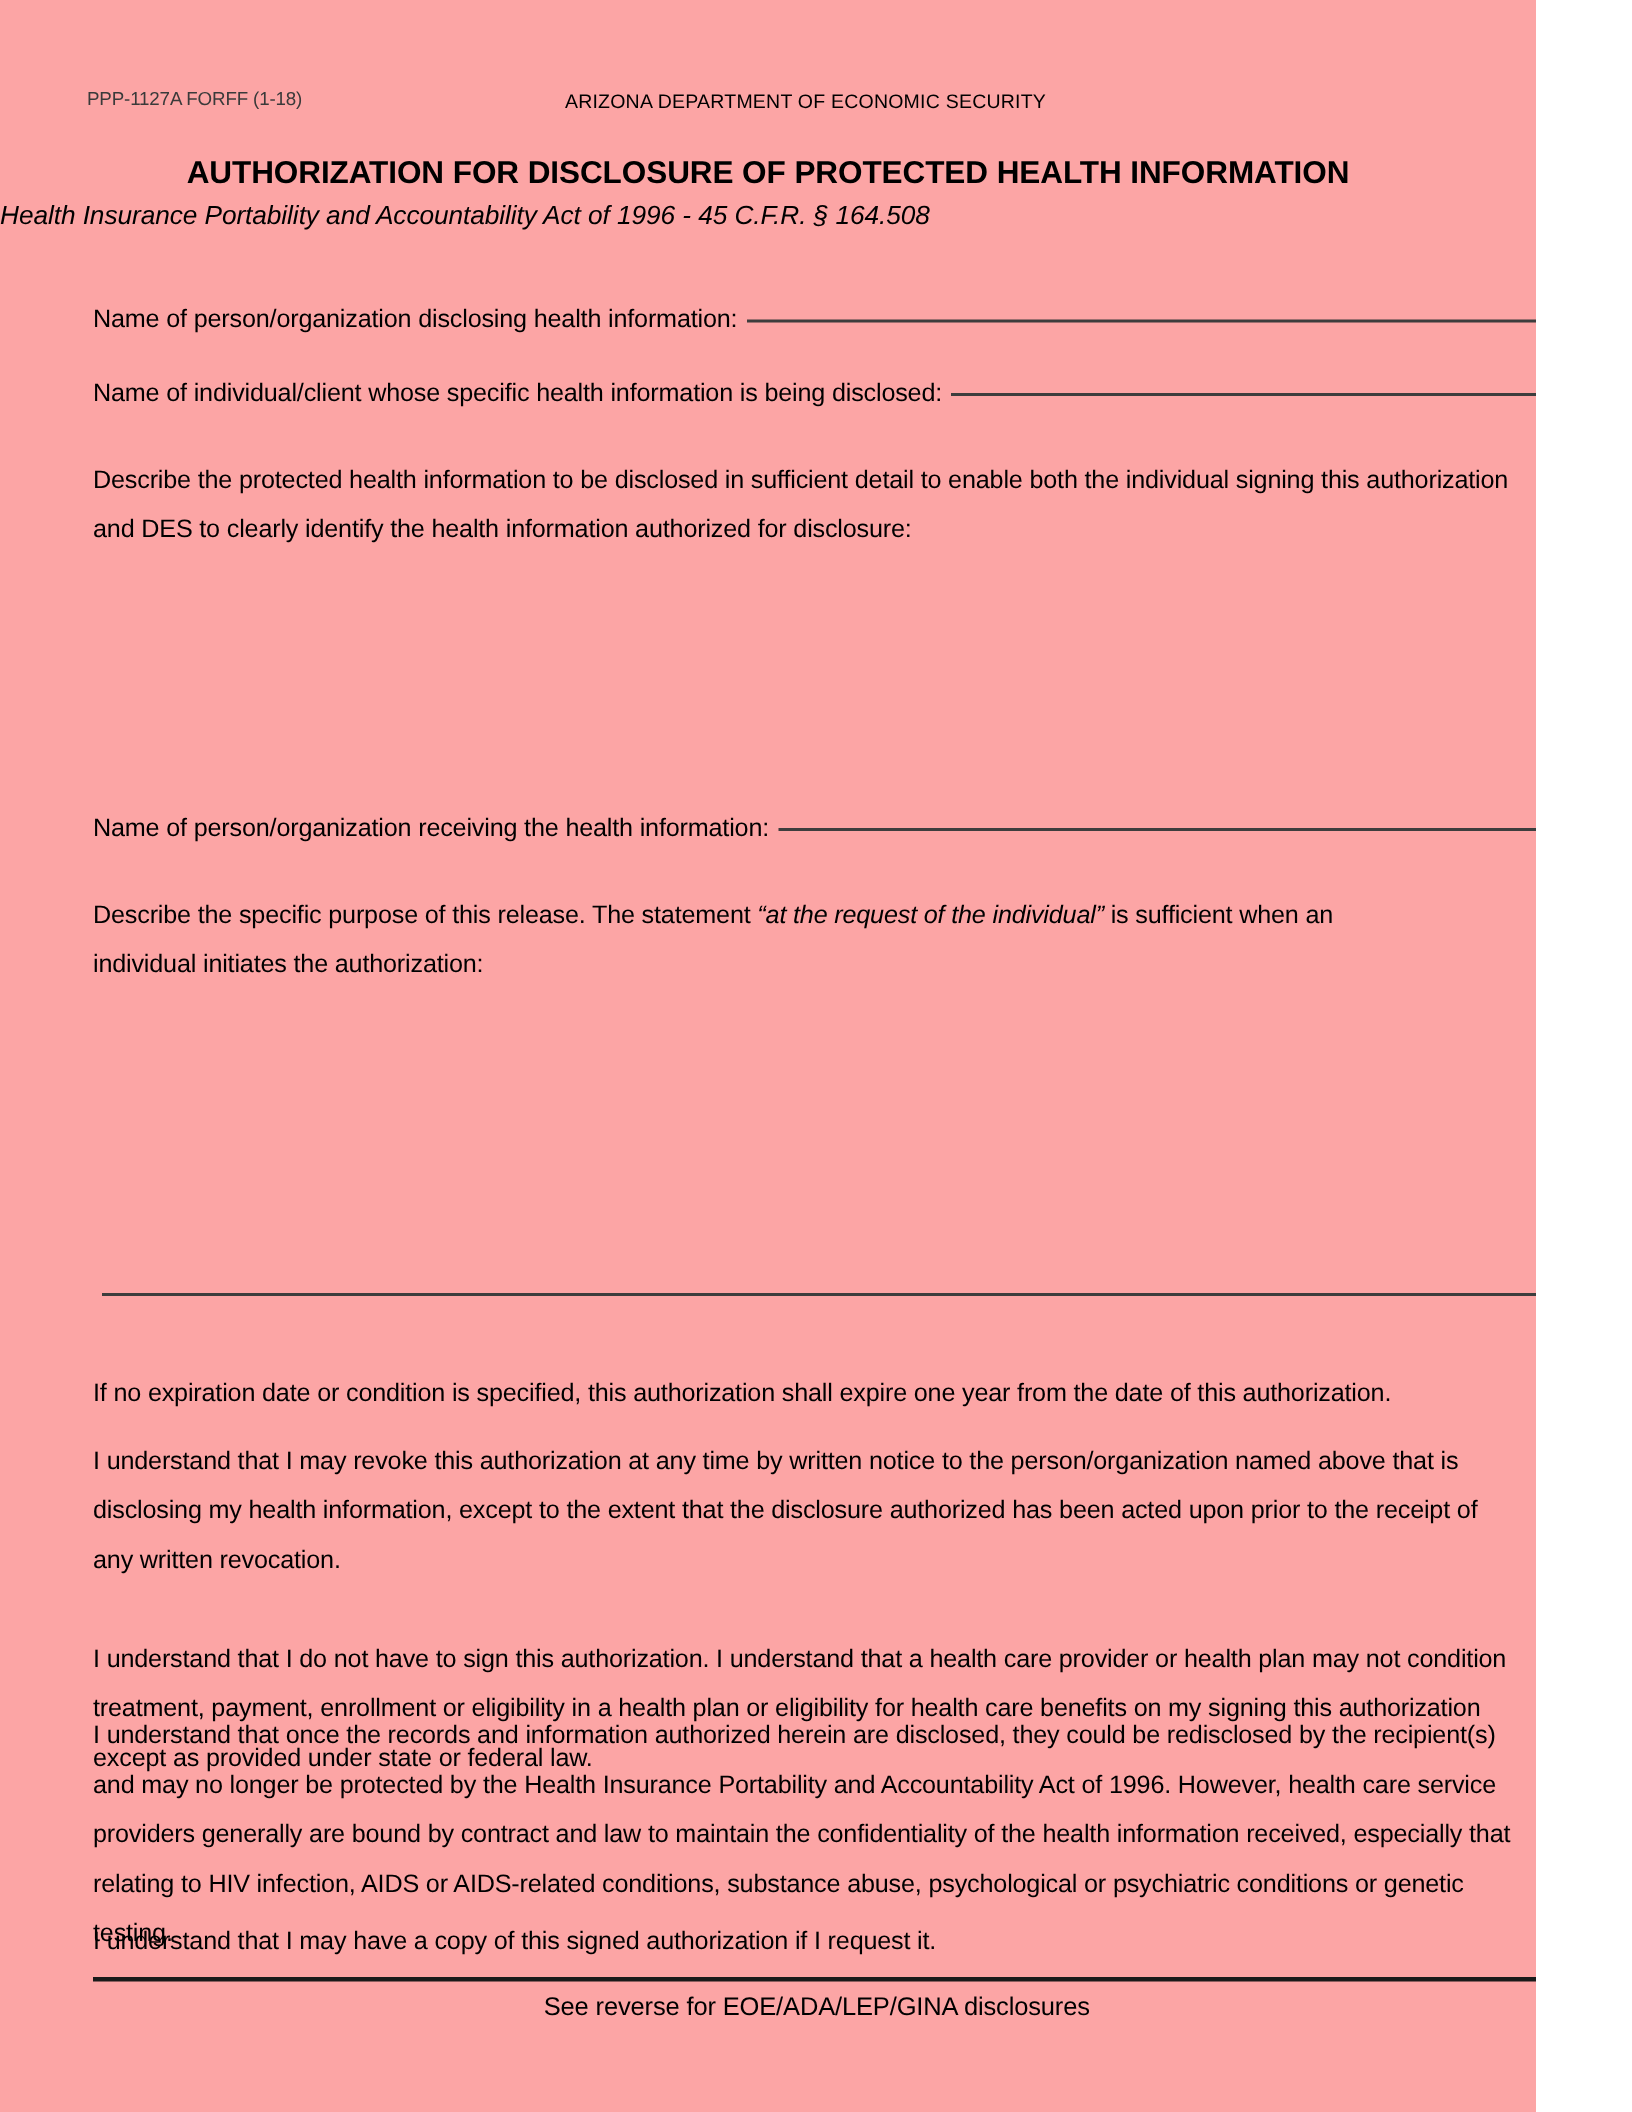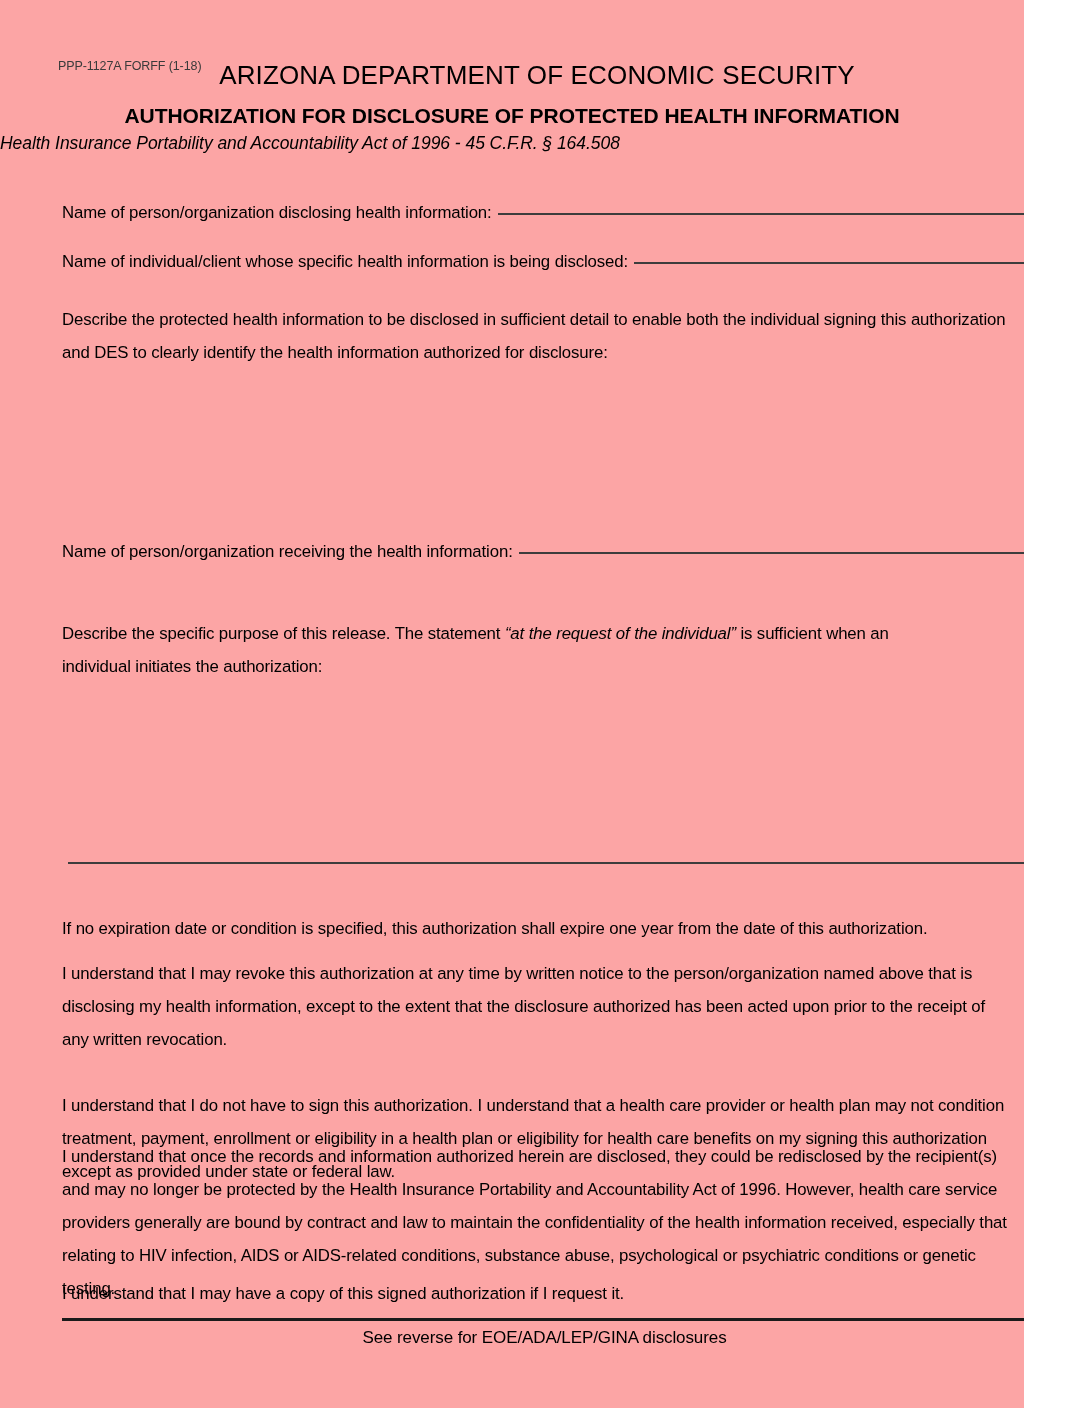--- a/index.html
+++ b/index.html
@@ -31,21 +31,21 @@
     letter-spacing: -0.1px;
     color: #3a3a3a;
     white-space: nowrap;
   }
   .agency-name {
     position: absolute;
     left: 0;
     right: 0;
     top: 60px;
     text-align: center;
-    font-size: 26px;
+    font-size: 13px;
     letter-spacing: 0.15px;
     color: #000;
     padding-left: 50px;
   }
   .doc-title {
     position: absolute;
     left: 0;
     right: 0;
     top: 104px;
     text-align: center;
@@ -143,21 +143,21 @@
 
   <div class="para" style="left:62px; top:303px; width:945px;">Describe the protected health information to be disclosed in sufficient detail to enable both the individual signing this authorization and DES to clearly identify the health information authorized for disclosure:</div>
 
   <div style="position:absolute; left:62px; top:358px; width:965px; height:172px;"></div>
 
   <div class="field-row" style="left:62px; top:542px;">
     <span class="field-label">Name of person/organization receiving the health information:</span>
     <span class="field-rule"></span>
   </div>
 
-  <div class="para" style="left:62px; top:593px; width:900px;margin-top:24px;">
+  <div class="para" style="left:62px; top:593px; width:900px;">
     <span>Describe the specific purpose of this release. The statement </span><em>“at the request of the individual”</em><span> is sufficient when an individual initiates the authorization:</span>
   </div>
 
   <div style="position:absolute; left:62px; top:648px; width:965px; height:200px;"></div>
 
   <div class="field-row" style="left:62px; top:865px;">
     <span class="field-rule"></span>
   </div>
 
   <div class="para" style="left:62px; top:912px; width:960px;">If no expiration date or condition is specified, this authorization shall expire one year from the date of this authorization.</div>

